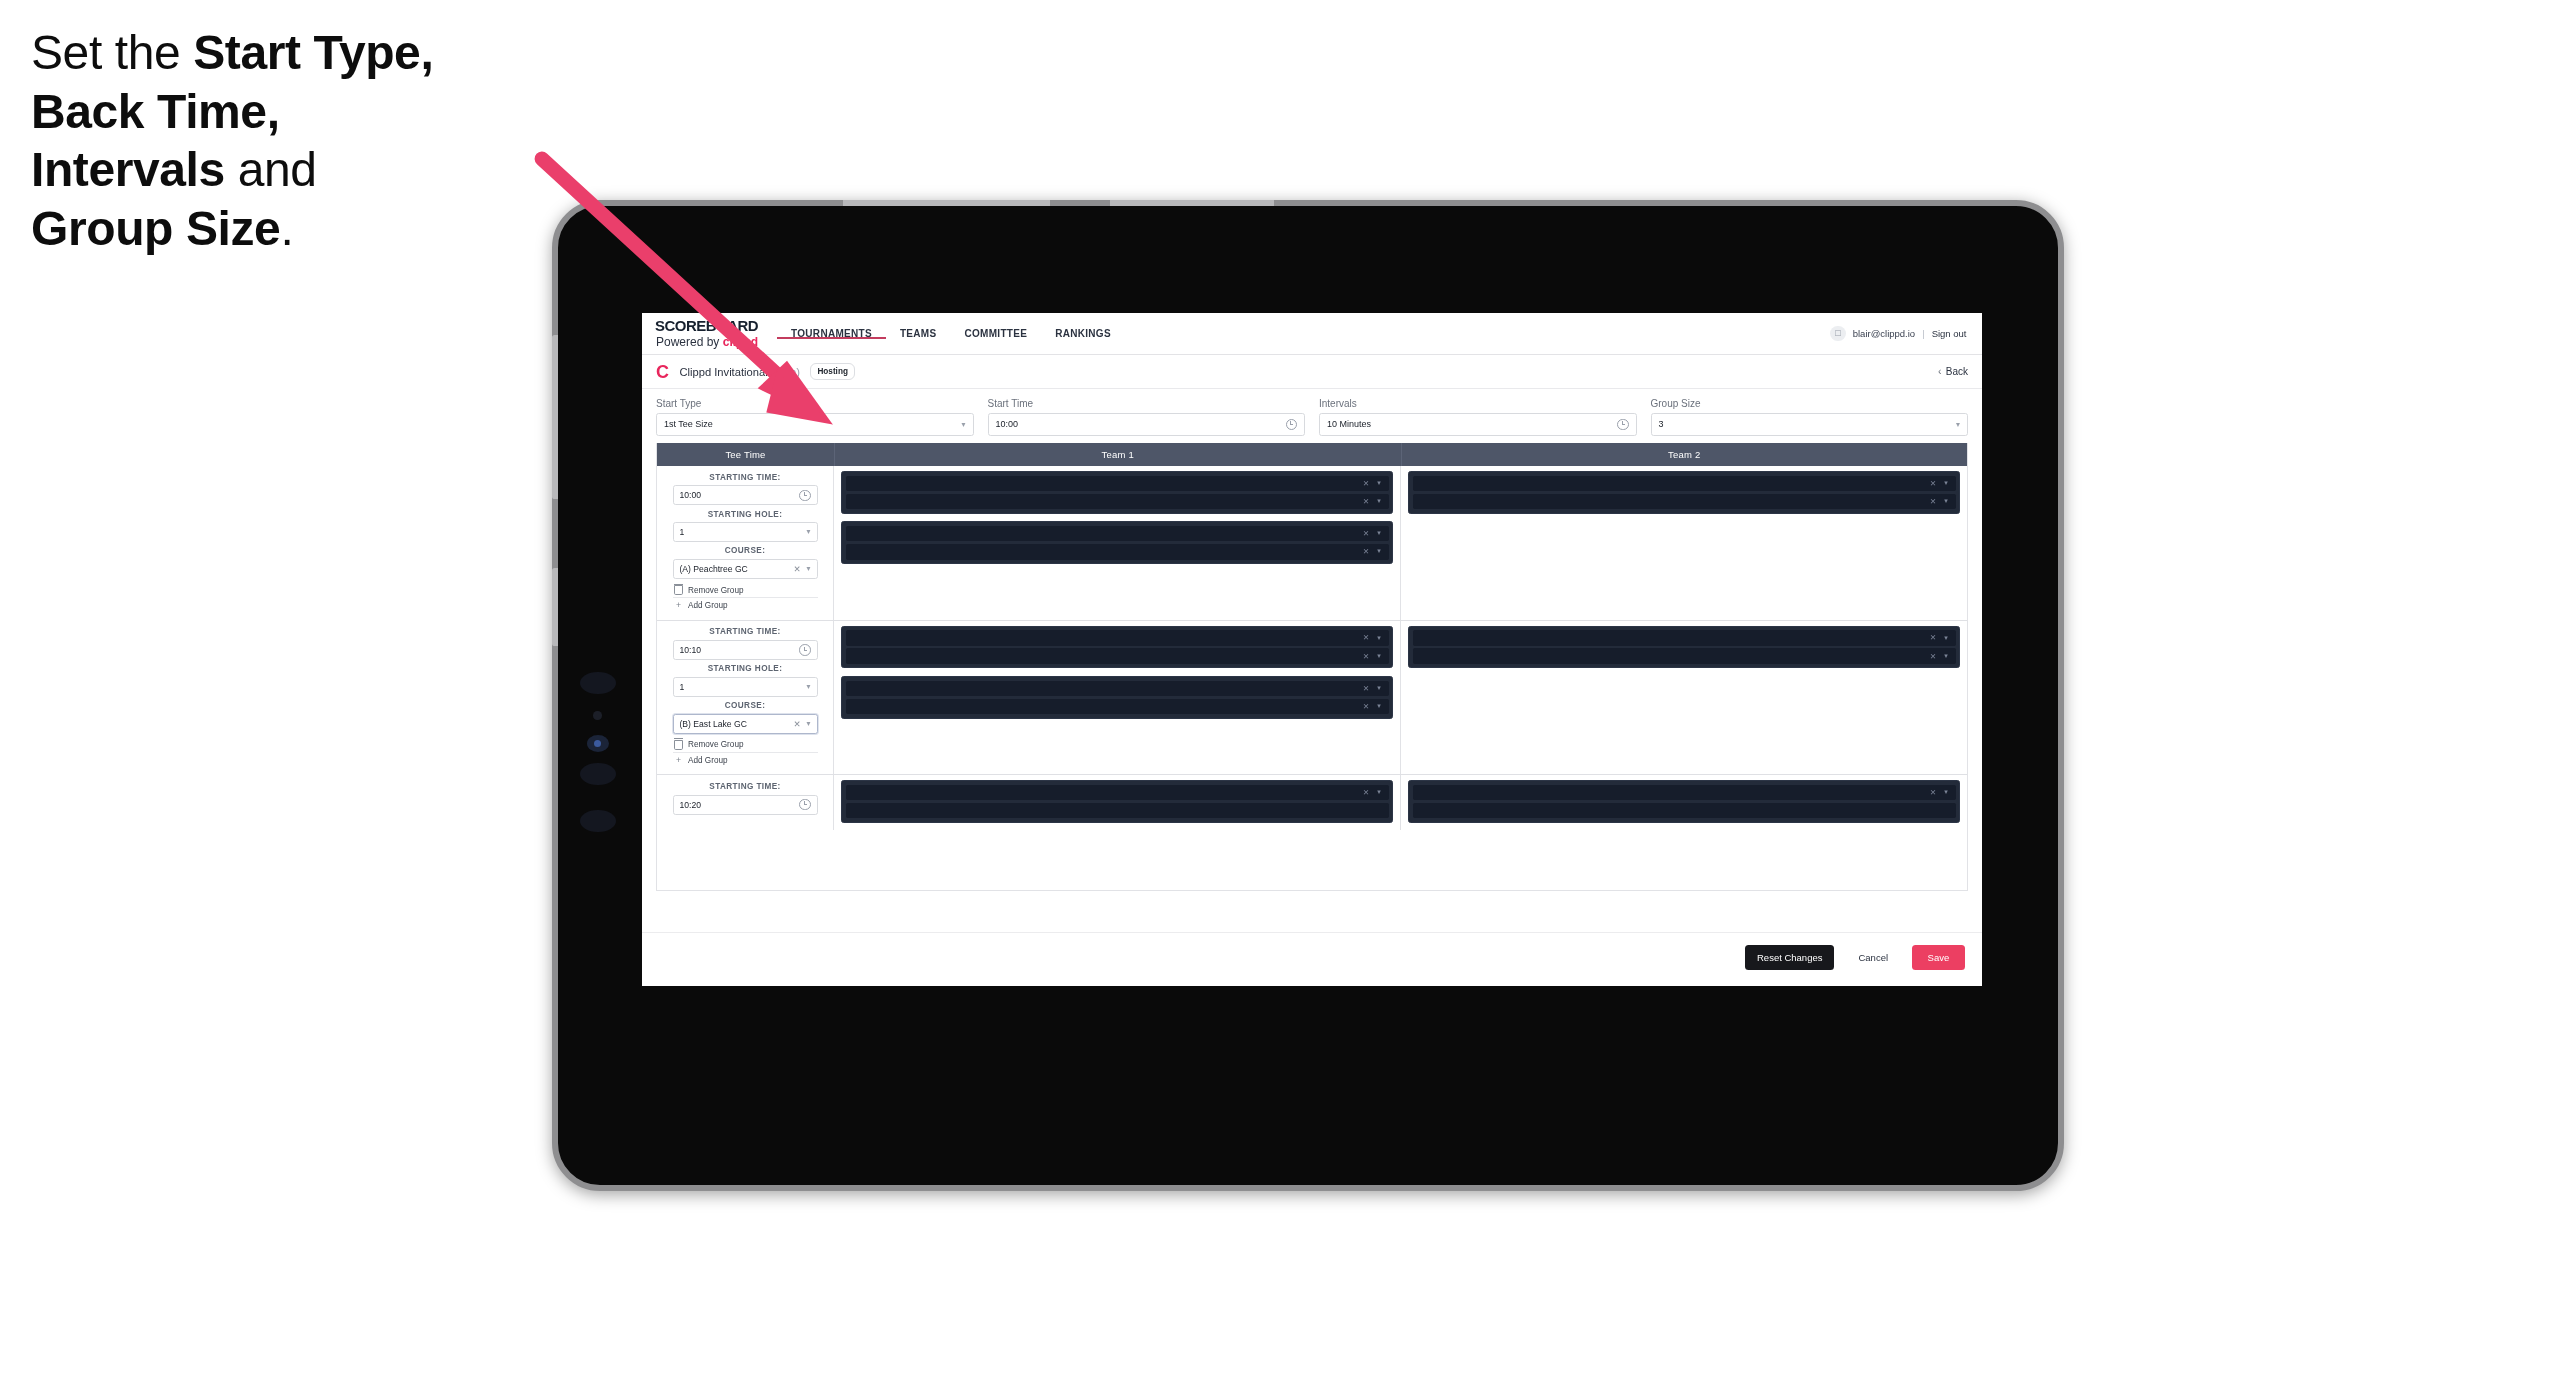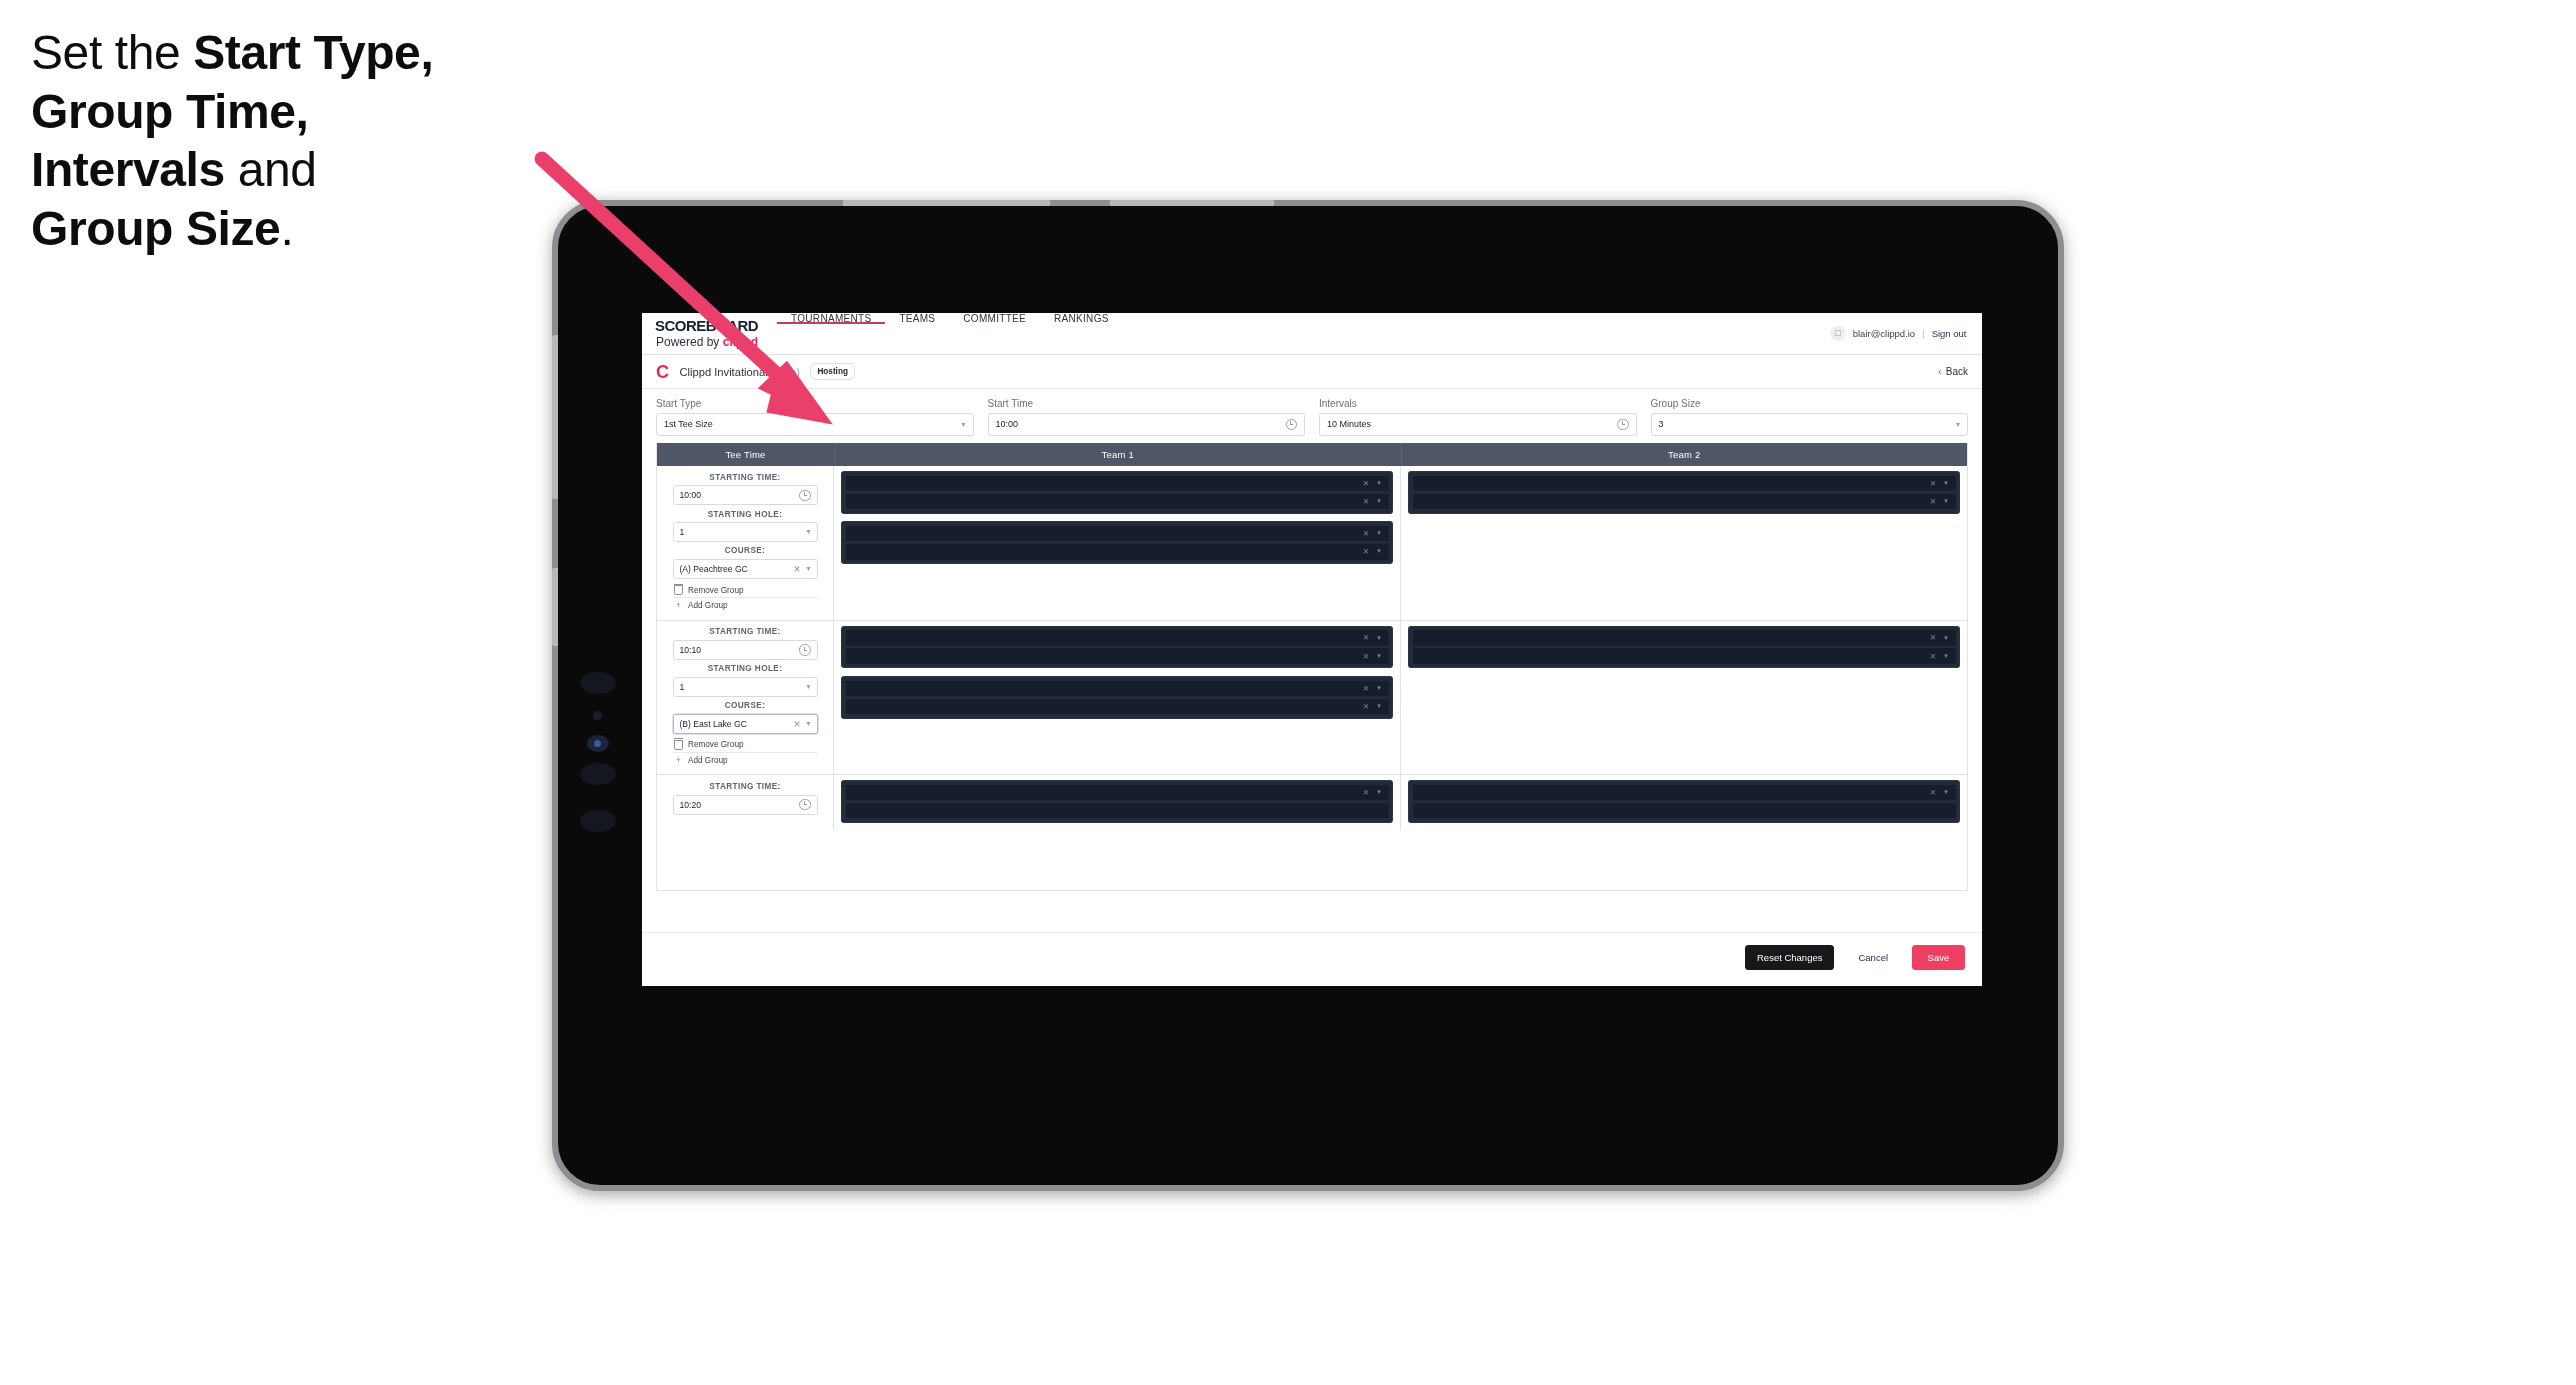--- a/index.html
+++ b/index.html
@@ -67,21 +67,21 @@
     border-bottom:0.9px solid #e3e3e6;position:relative;
   }
   .brand{display:flex;flex-direction:column;justify-content:center;padding:0 12px 0 14px;}
   .brand-word{
     font-size:14.7px;font-weight:800;letter-spacing:-0.5px;color:#16202e;
     font-family:"Liberation Sans",sans-serif;line-height:1;
     transform:scaleX(1.02);
   }
   .brand-sub{font-size:12px;color:#2b3240;margin-top:2.2px;line-height:1;}
   .brand-sub em{color:#e8265c;font-style:normal;font-weight:700;}
-  .navtabs{display:flex;align-items:flex-start;margin-left:7px;}
+  .navtabs{display:flex;align-items:center;margin-left:7px;font-weight:bold;}
   .navtab{
     display:flex;align-items:center;padding:0 14px;font-size:10px;
     color:#2b3240;letter-spacing:0.3px;position:relative;cursor:pointer;
   }
   .navtab.active:after{
     content:"";position:absolute;left:0;right:0;bottom:0;height:2.2px;background:#c33c5e;
   }
   .topright{
     margin-left:auto;display:flex;align-items:center;gap:7px;padding-right:15.5px;
     font-size:9.5px;color:#3a4150;
@@ -204,21 +204,21 @@
   .btn{font-size:9.5px;border-radius:3.5px;padding:7px 12px;cursor:pointer;border:none;}
   .btn-dark{background:#17181c;color:#fff;}
   .btn-plain{background:transparent;color:#2b3240;}
   .btn-save{background:#ec3f62;color:#fff;padding:7px 15.5px;}
 </style>
 </head>
 <body>
 
 <div class="caption">
   <span>Set the </span><b>Start Type,</b><br>
-  <b>Group Time,</b><br>
+  <b>Back Time,</b><br>
   <b>Intervals</b><span> and</span><br>
   <b>Group Size</b><span>.</span>
 </div>
 
 <div class="device">
   <div class="top-rail"></div>
   <div class="top-rail2"></div>
   <div class="side-rail"></div>
   <div class="side-rail2"></div>
   <div class="sensor s1"></div>

